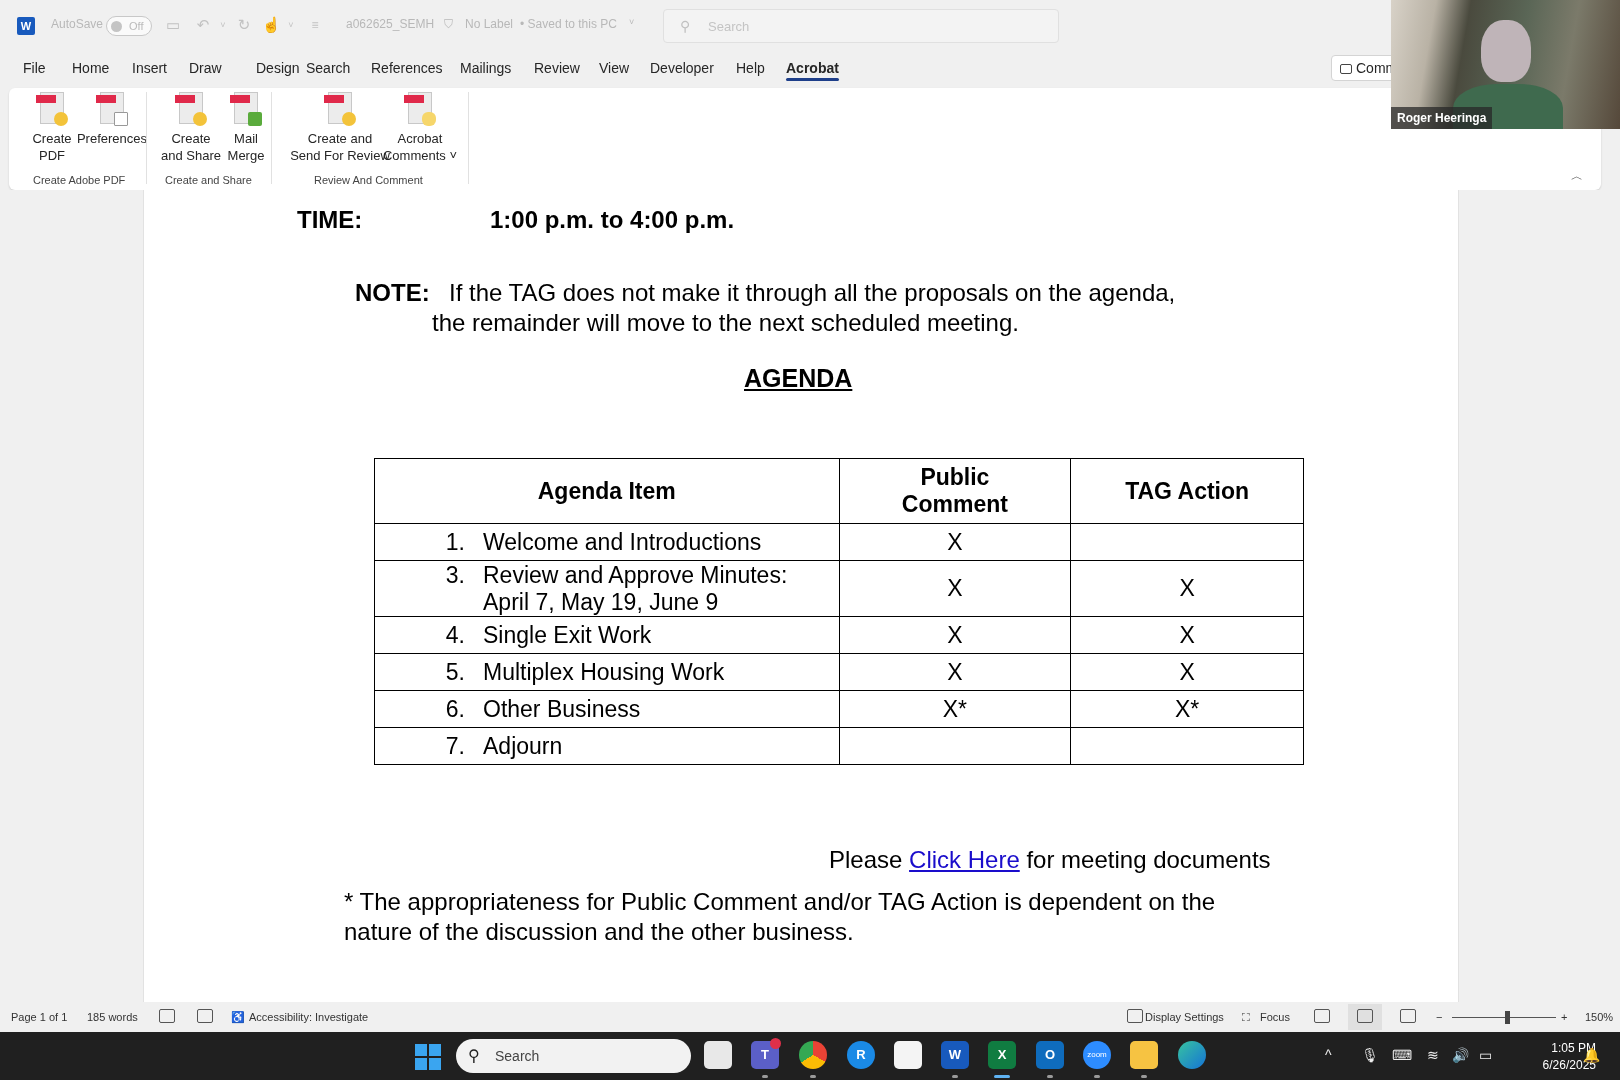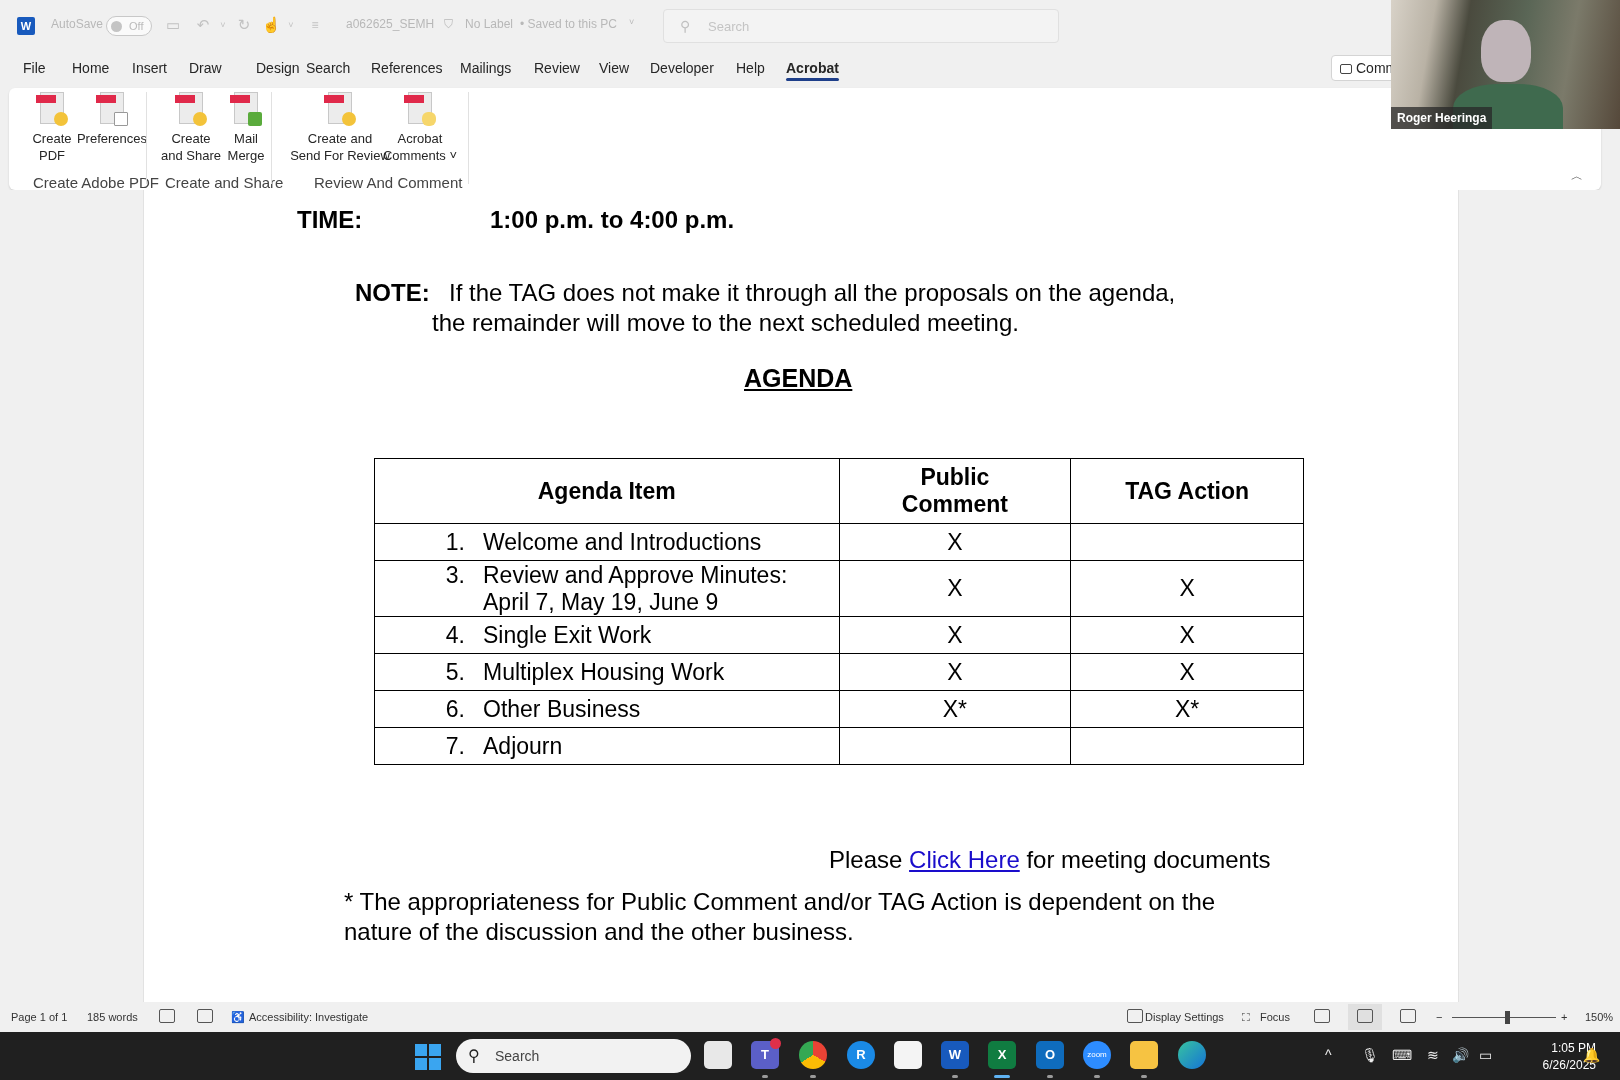--- a/index.html
+++ b/index.html
@@ -30,21 +30,21 @@
   
   .ribbon { position: absolute; left: 9px; top: 88px; width: 1592px; height: 102px; background: #fff; border-radius: 6px; box-shadow: 0 1px 2px rgba(0,0,0,0.15); }
   .rbtn { position: absolute; top: 4px; text-align: center; font-size: 13px; line-height: 17px; color: #262626; }
   .rbtn .pdf-ic { position: relative; width: 32px; height: 34px; margin: 0 auto 4px auto; }
   .pdf-ic .page { position: absolute; left: 4px; top: 0; width: 24px; height: 32px; background: #ececec; border: 1px solid #c8c8c8; }
   .pdf-ic .band { position: absolute; left: 0; top: 3px; width: 20px; height: 8px; background: #e0294a; }
   .pdf-ic .badge { position: absolute; right: 0; bottom: 0; width: 14px; height: 14px; border-radius: 50%; background: #f3c33a; }
   .pdf-ic .badge.green { background: #5aab3c; border-radius: 2px; }
   .pdf-ic .badge.list { background: #fff; border: 1px solid #999; border-radius: 1px; }
   .pdf-ic .badge.bubble { background: #f6d66b; border-radius: 6px; }
-  .group-lbl { position: absolute; top: 86px; font-size: 15px; color: #444; white-space: nowrap; }
+  .group-lbl { position: absolute; top: 86px; font-size: 11px; color: #444; white-space: nowrap; }
   .group-sep { position: absolute; top: 4px; width: 1px; height: 92px; background: #e1e1e1; }
   .collapse-ribbon { position: absolute; right: 18px; top: 80px; font-size: 12px; color: #444; }
 
   
   .video { position: absolute; left: 1391px; top: 0; width: 229px; height: 129px; background: linear-gradient(100deg, #d8d2c8 0%, #b9b2a5 18%, #4a4a3e 32%, #5a6656 55%, #7b7a6a 75%, #55483a 100%); overflow: hidden; }
   .video .head { position: absolute; left: 90px; top: 20px; width: 50px; height: 62px; border-radius: 45% 45% 40% 40%; background: #bfb4b8; }
   .video .body { position: absolute; left: 62px; top: 84px; width: 110px; height: 60px; border-radius: 40% 40% 0 0; background: #3f6a4e; }
   .video .name { position: absolute; left: 0; bottom: 0; padding: 4px 6px; background: rgba(40,40,40,0.75); color: #fff; font-size: 12px; font-weight: bold; }
 
   

